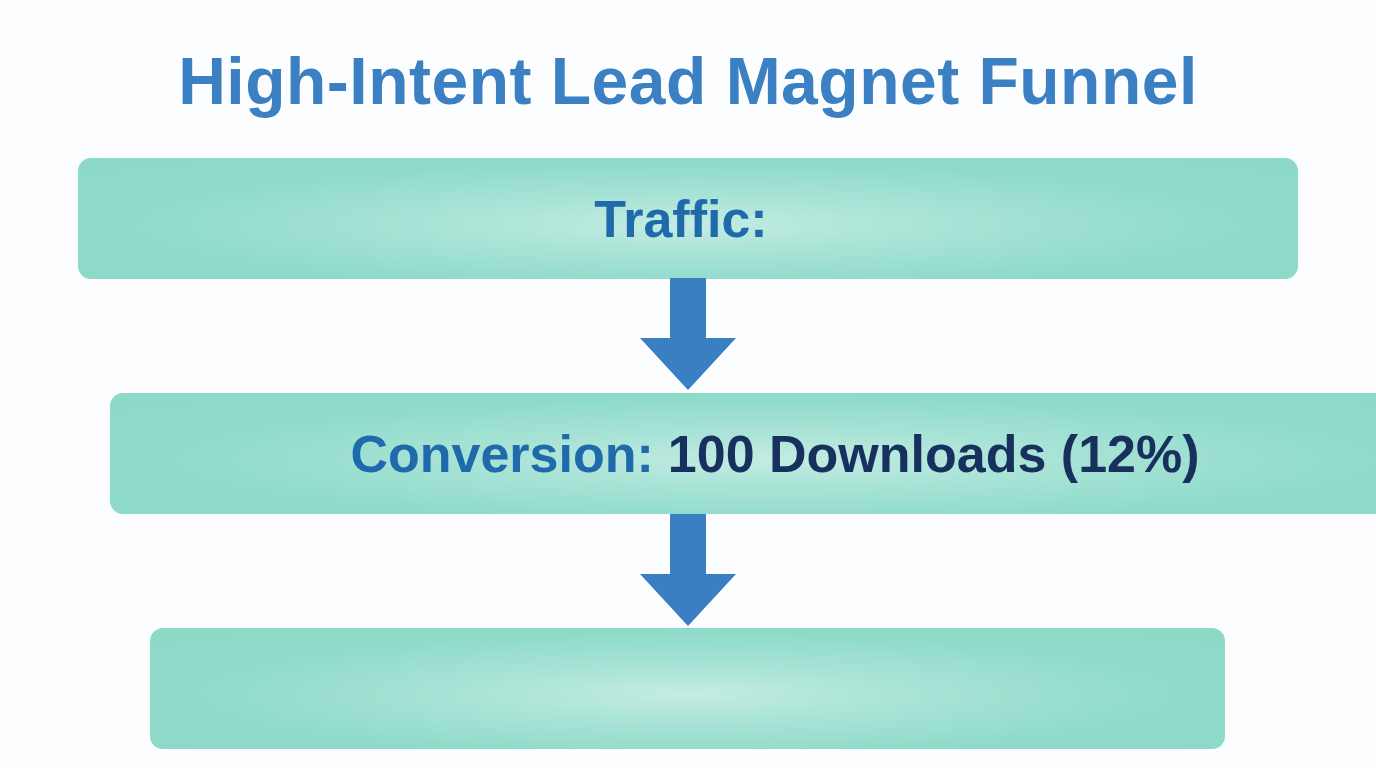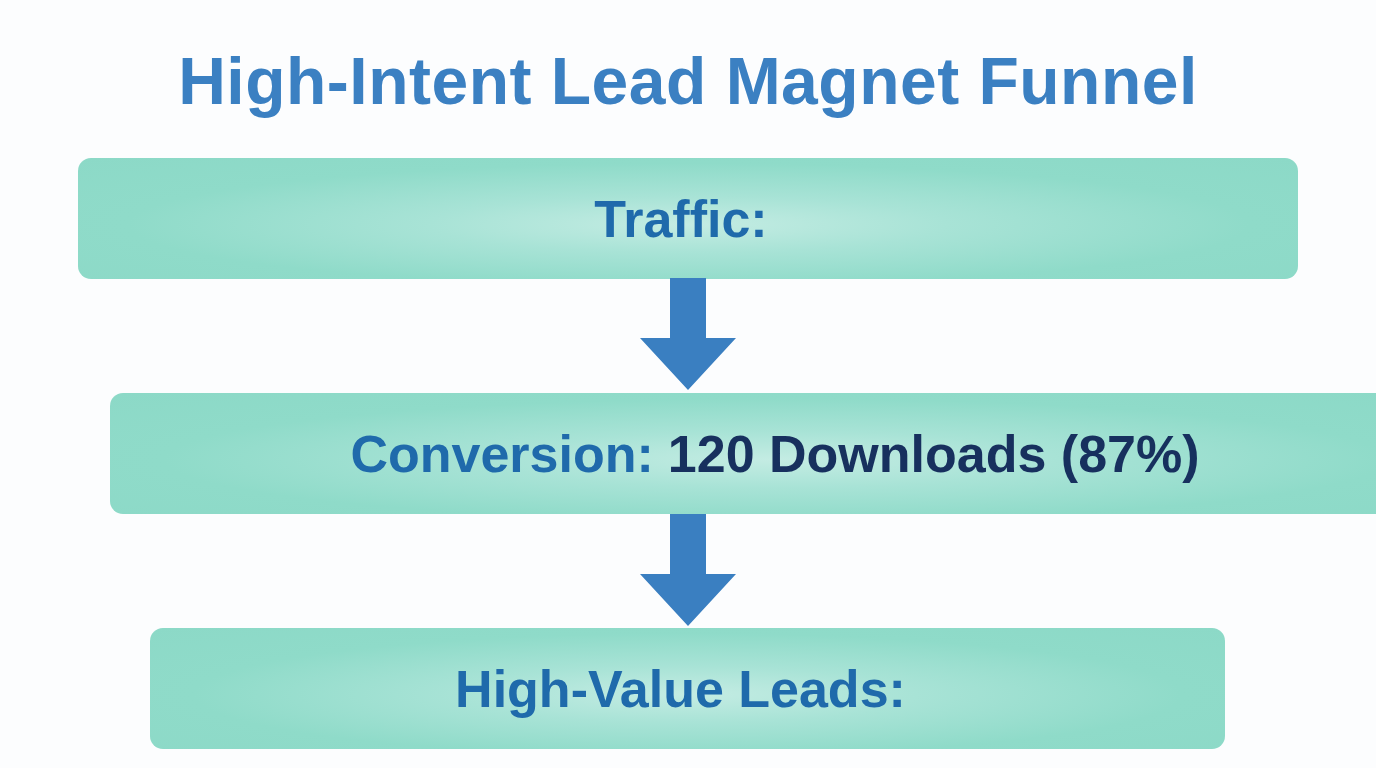--- a/index.html
+++ b/index.html
@@ -36,22 +36,21 @@
 <div class="stage" id="stage-1">
   <span class="label">Traffic:</span>
 </div>
 
 <svg class="arrow" id="arrow-1" viewBox="0 0 96 114">
   <polygon points="30,0 66,0 66,60 96,60 48,112 0,60 30,60" fill="#3a7fc1"></polygon>
 </svg>
 
 <div class="stage" id="stage-2">
   <span class="label">Conversion:</span>
-  <span class="value">120 Downloads (87%)</span>
+  <span class="value">100 Downloads (12%)</span>
 </div>
 
 <svg class="arrow" id="arrow-2" viewBox="0 0 96 114">
   <polygon points="30,0 66,0 66,60 96,60 48,112 0,60 30,60" fill="#3a7fc1"></polygon>
 </svg>
 
 <div class="stage" id="stage-3">
-  <span class="label">High-Value Leads:</span>
 </div>
 
 </body></html>

